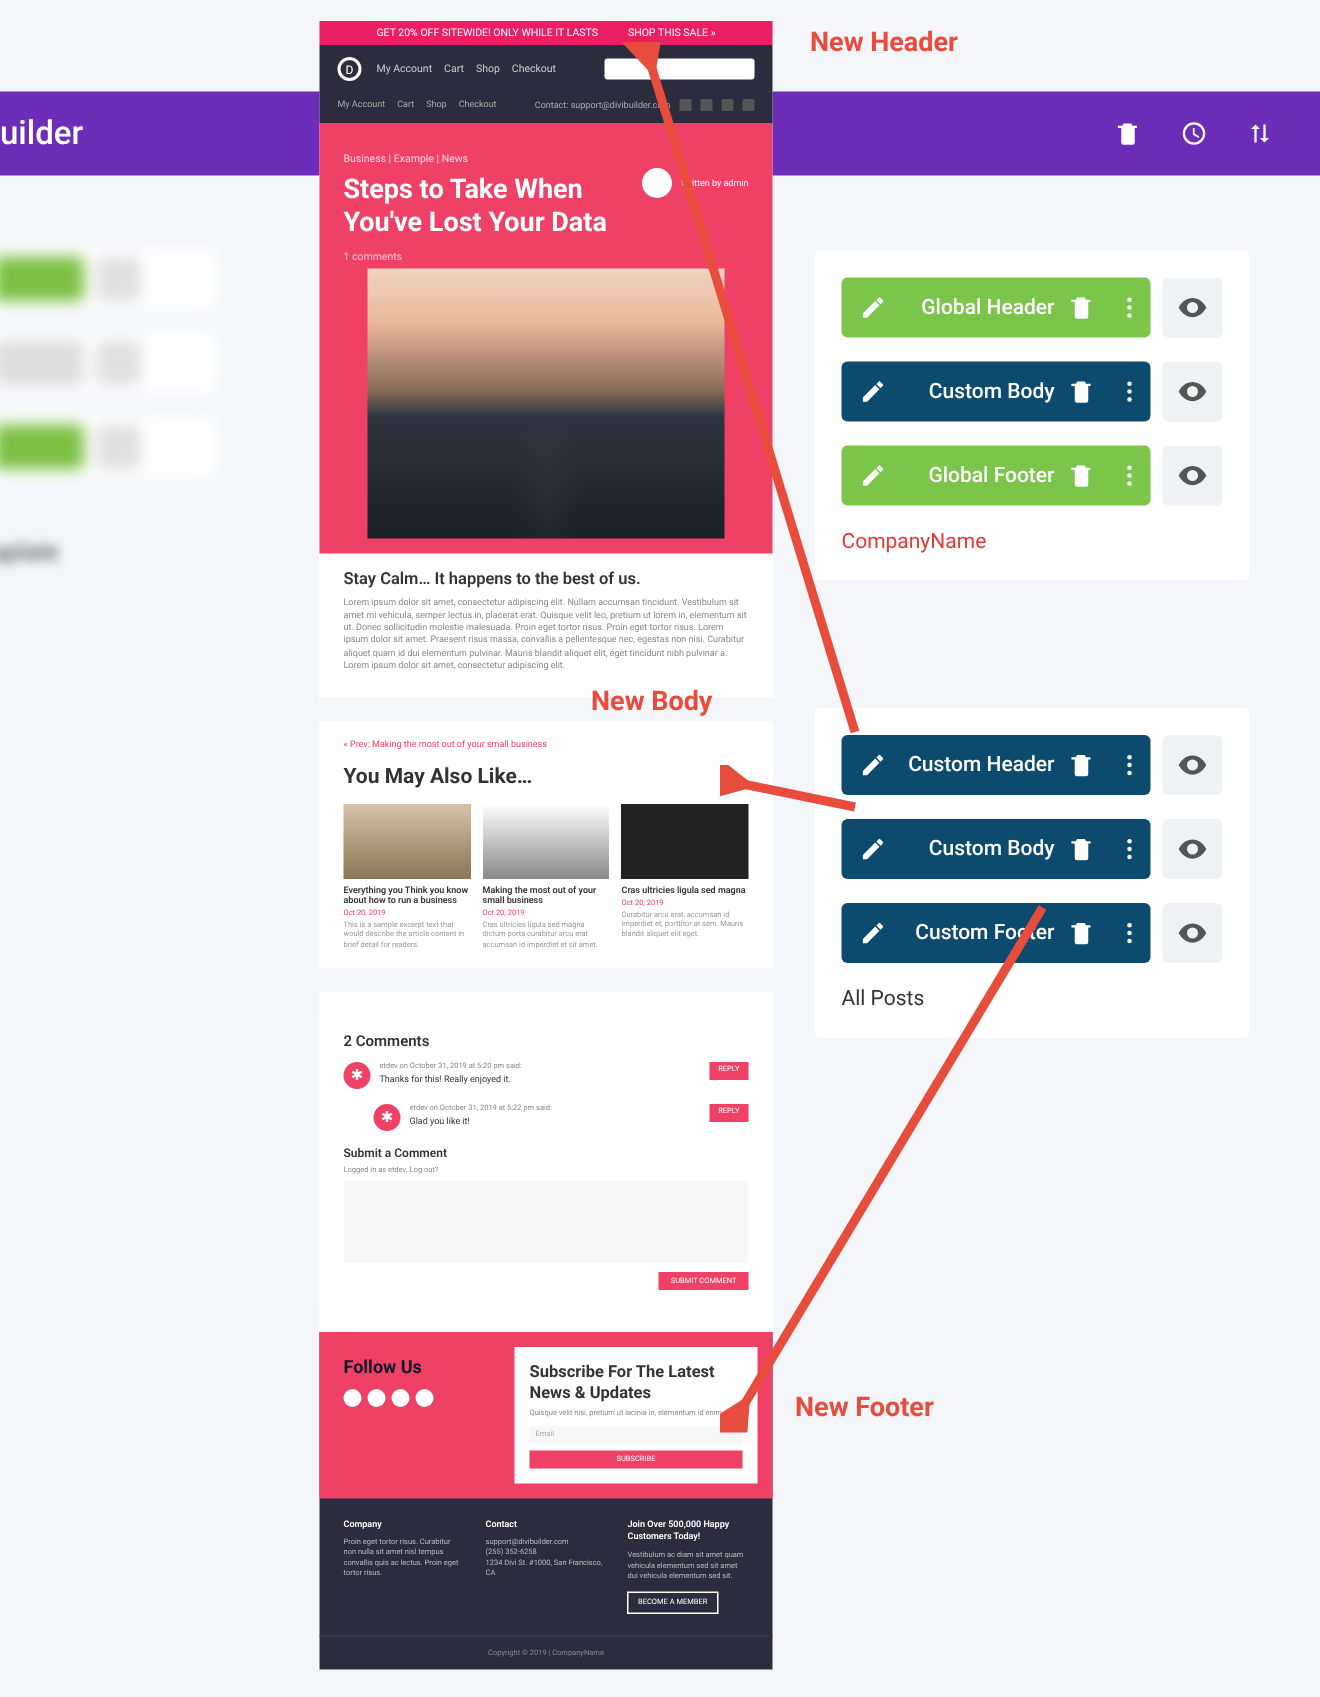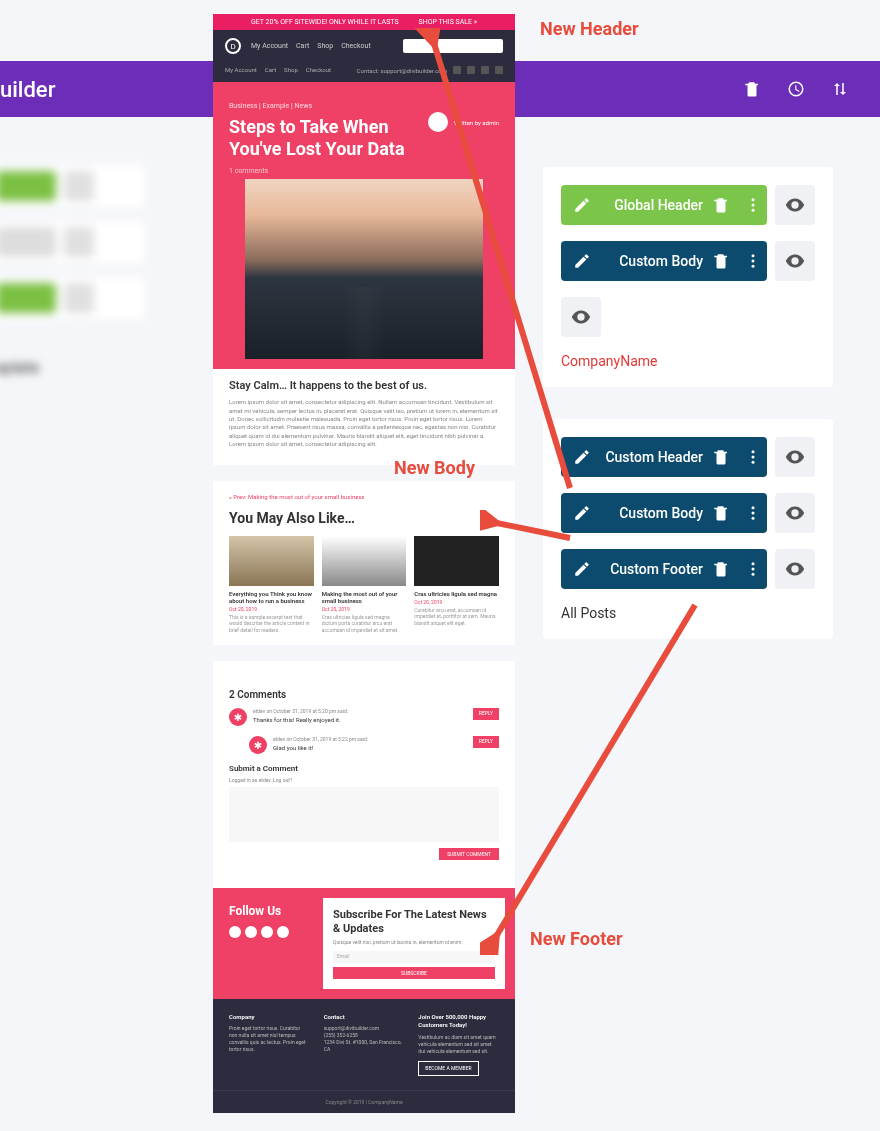--- a/index.html
+++ b/index.html
@@ -61,39 +61,39 @@
 .comment .body{flex:1;font-size:6px;color:#333}
 .comment .body .meta{color:#888;margin-bottom:2px;font-size:5px}
 .comment .reply{background:#ef4065;color:#fff;font-size:5px;padding:2px 6px;height:12px}
 .submit-h{font-size:8px;font-weight:600;margin:8px 0 4px;color:#333}
 .caption{font-size:5px;color:#888;margin-bottom:4px}
 .textarea{background:#f7f7f7;height:55px;margin-bottom:6px}
 .submit-btn{background:#ef4065;color:#fff;font-size:5px;padding:3px 8px;float:right}
 
 .footer{background:#2c2c3e;margin-top:16px}
 .footer-top{display:flex;background:#ef4065;position:relative}
-.footer-top .left{width:110px;padding:16px;color:#ffffff}
+.footer-top .left{width:130px;padding:16px;color:#0f172a}
 .footer-top .left h4{font-size:12px;margin-bottom:8px}
 .footer-top .left .socials{display:flex;gap:4px}
 .footer-top .left .socials span{width:12px;height:12px;background:#fff;border-radius:50%}
 .footer-top .right{flex:1;background:#fff;margin:10px 10px 10px 0;padding:10px}
 .footer-top .right h4{font-size:11px;font-weight:700;line-height:1.2;color:#333;margin-bottom:4px}
 .footer-top .right p{font-size:5px;color:#888;margin-bottom:6px}
 .footer-top .right .input{background:#f7f7f7;height:12px;font-size:5px;padding:2px 4px;color:#aaa;margin-bottom:4px}
 .footer-top .right .sub{background:#ef4065;color:#fff;font-size:5px;text-align:center;padding:3px}
 .footer-bottom{padding:14px 16px;display:flex;gap:14px;color:#bbb}
 .footer-bottom .col{flex:1;font-size:5px;line-height:1.4}
 .footer-bottom .col h5{font-size:6px;color:#fff;font-weight:600;margin-bottom:4px}
 .footer-bottom .col .btn{border:1px solid #fff;padding:3px 6px;margin-top:6px;display:inline-block;color:#fff}
 .copyright{text-align:center;font-size:5px;color:#888;padding:8px;border-top:1px solid #3a3a4e}
 
 
 .panel{position:absolute;right:47px;width:290px;background:#fff;border-radius:4px;padding:18px;z-index:8}
 .panel1{top:167px}
-.panel2{top:419px}
+.panel2{top:472px}
 .template-row{display:flex;gap:8px;margin-bottom:16px}
 .template-row:last-of-type{margin-bottom:10px}
 .template-main{flex:1;height:40px;border-radius:4px;display:flex;align-items:center;color:#fff;position:relative}
 .template-main .edit{width:42px;display:flex;align-items:center;justify-content:center}
 .template-main .label{flex:1;text-align:right;font-size:14px;font-weight:500}
 .template-main .del{width:36px;display:flex;align-items:center;justify-content:center}
 .template-main .more{width:28px;display:flex;align-items:center;justify-content:center}
 .template-main.green{background:#7bc64a}
 .template-main.dark{background:#0c4a6e}
 .eye-box{width:40px;height:40px;background:#eff1f5;border-radius:4px;display:flex;align-items:center;justify-content:center;color:#666}
@@ -350,20 +350,40 @@
           </svg>
         </div>
     </div>
     <div class="eye-box">
         <svg class="eye-icon" viewBox="0 0 24 24">
           <path d="M12 5c-7 0-10 7-10 7s3 7 10 7 10-7 10-7-3-7-10-7zm0 11a4 4 0 1 1 0-8 4 4 0 0 1 0 8z"></path>
         </svg>
       </div>
   </div>
   <div class="template-row">
+    <div class="template-main green">
+      <div class="edit">
+          <svg class="icon" viewBox="0 0 24 24">
+            <path d="M3 17.25V21h3.75l11-11-3.75-3.75-11 11zM20.7 7a1 1 0 0 0 0-1.4l-2.3-2.3a1 1 0 0 0-1.4 0L15 5.3 18.7 9 20.7 7z"></path>
+          </svg>
+        </div>
+      <div class="label">Global Footer</div>
+      <div class="del">
+          <svg class="icon" viewBox="0 0 24 24">
+            <path d="M6 7h12v13a2 2 0 0 1-2 2H8a2 2 0 0 1-2-2V7zm3-4h6l1 2h4v2H3V5h4l1-2z"></path>
+          </svg>
+        </div>
+      <div class="more">
+          <svg class="icon" viewBox="0 0 24 24">
+            <circle cx="12" cy="5" r="2"></circle>
+            <circle cx="12" cy="12" r="2"></circle>
+            <circle cx="12" cy="19" r="2"></circle>
+          </svg>
+        </div>
+    </div>
     <div class="eye-box">
         <svg class="eye-icon" viewBox="0 0 24 24">
           <path d="M12 5c-7 0-10 7-10 7s3 7 10 7 10-7 10-7-3-7-10-7zm0 11a4 4 0 1 1 0-8 4 4 0 0 1 0 8z"></path>
         </svg>
       </div>
   </div>
   <div class="unassigned">CompanyName</div>
 </div>
 
 <div class="panel panel2">

